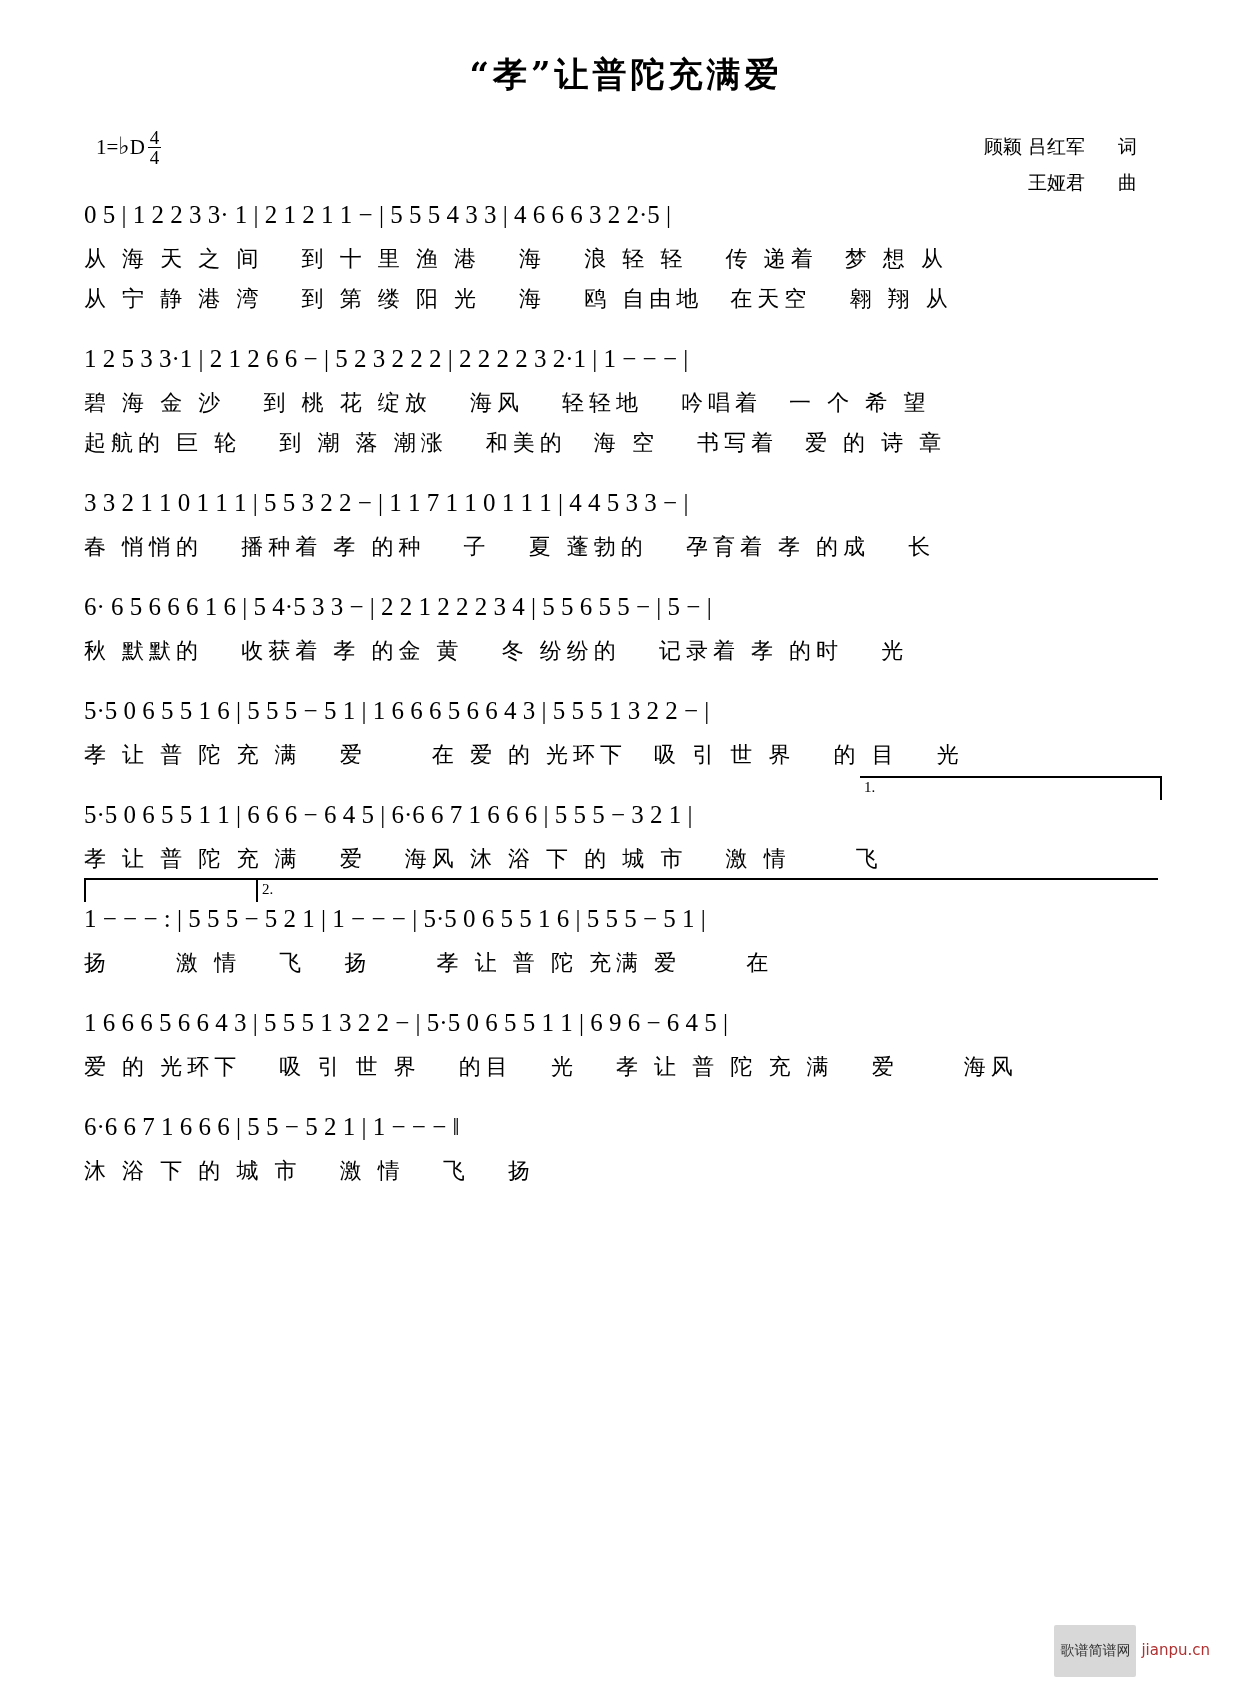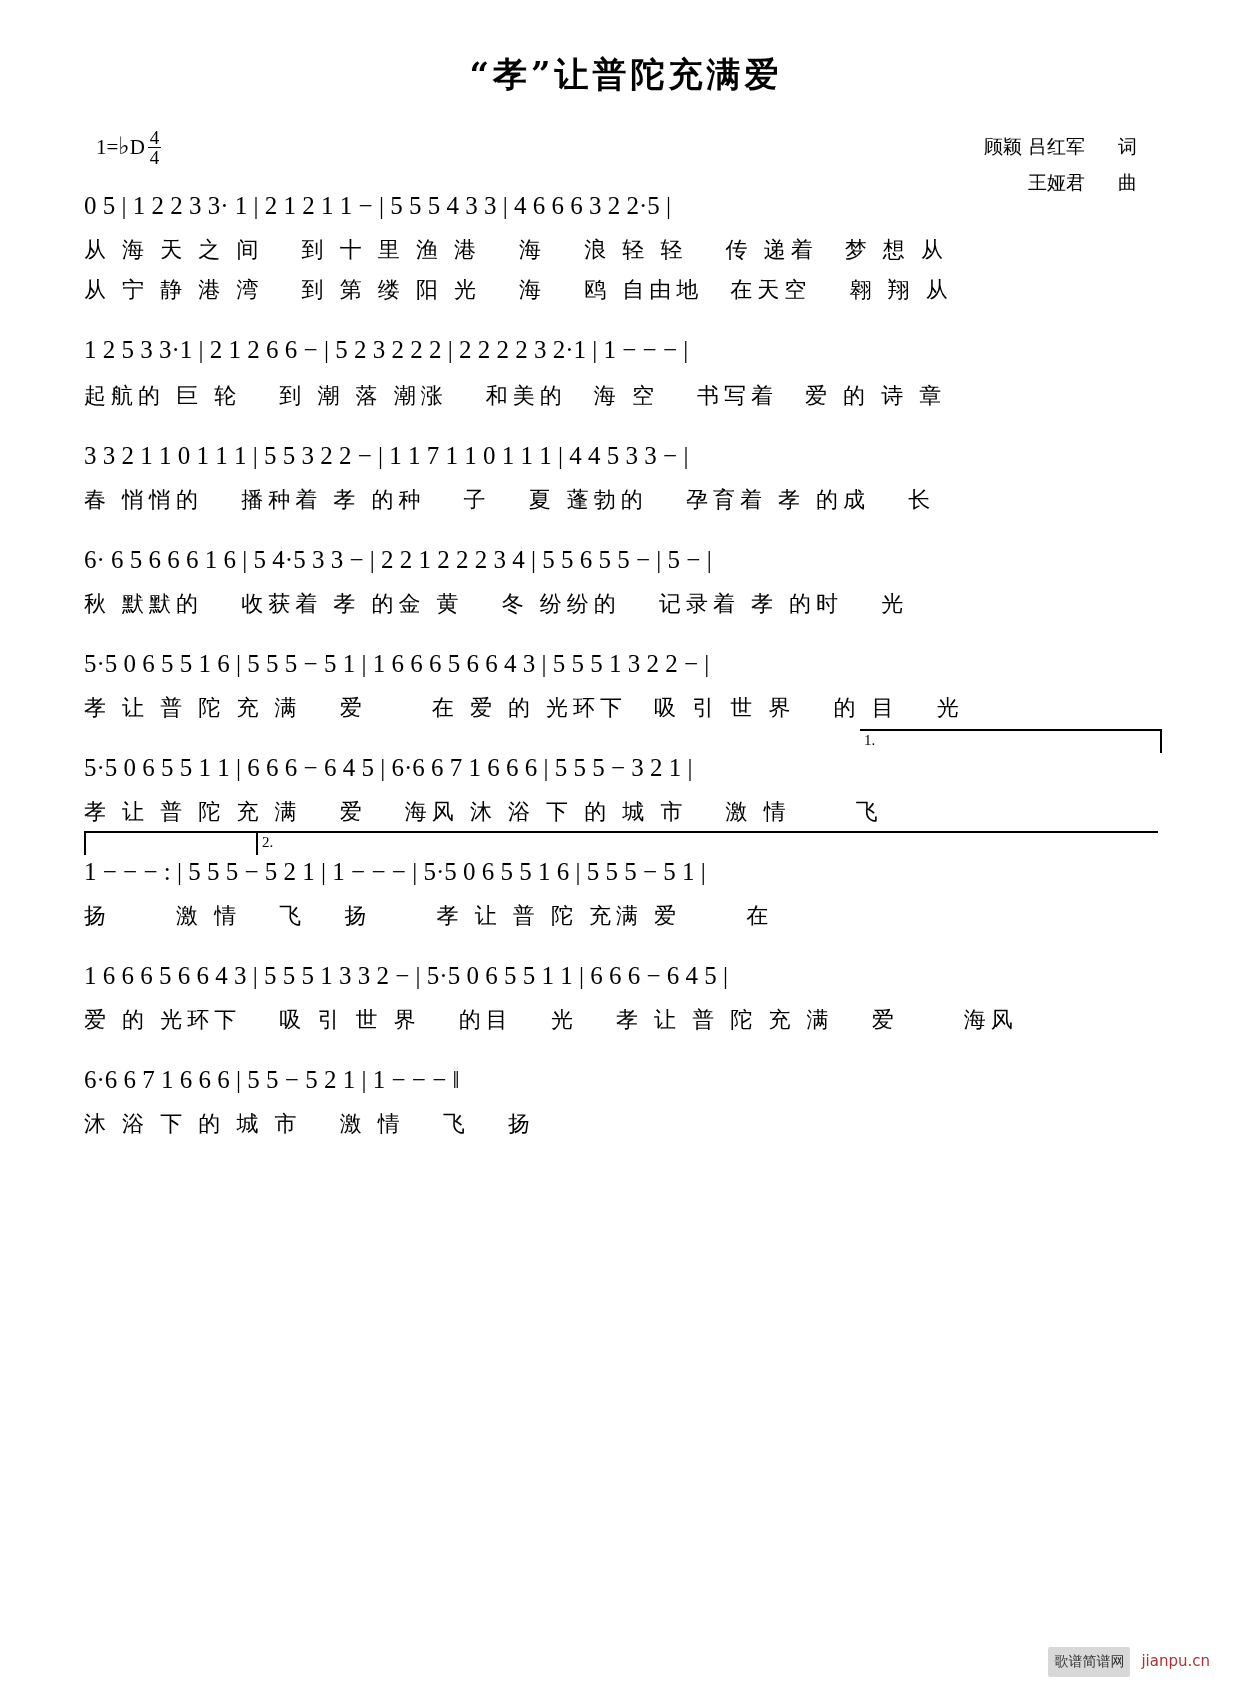--- a/index.html
+++ b/index.html
@@ -38,21 +38,21 @@
     font-size:19px;
     text-align:right;
     line-height:1.9;
   }
   .credits .row{display:flex;justify-content:flex-end;gap:26px;}
   .credits .role{width:26px;display:inline-block;text-align:right;}
 
   
   .score{
     position:absolute;
-    left:0; top:183px;
+    left:0; top:192px;
     width:1240px;
   }
   .system{
     position:relative;
     margin:0 0 20px 0;
     padding:0 84px;
   }
   .notes{
     font-family:"Liberation Serif",serif;
     font-size:25px;
@@ -89,21 +89,21 @@
 
   
   .footer{
     position:absolute;
     right:30px;bottom:18px;
     font-family:"DejaVu Sans",sans-serif;
     font-size:15px;
     color:#444;
   }
   .footer .site{color:#b03030;text-align:center;}
-  .footer .badge{display:inline-block;background:#d8d8d8;color:#333;padding:6px 6px;border-radius:2px;margin-right:11px;font-size:14px;}
+  .footer .badge{display:inline-block;background:#d8d8d8;color:#333;padding:17px 6px;border-radius:2px;margin-right:5px;font-size:14px;}
 </style>
 </head>
 <body>
 
 <div class="page">
 
   <div class="title">“孝”让普陀充满爱</div>
 
   <div class="keysig">
     <span>1=</span>
@@ -129,20 +129,21 @@
   <div class="score">
 
     <div class="system">
       <div class="notes">0 5 | 1 2  2 3  3·  1 | 2 1  2 1  1  − | 5 5  5  4 3  3 | 4 6 6  6 3 2  2·5 |</div>
       <div class="lyrics">从 海 天 之 间　 到 十 里 渔 港　 海　 浪 轻 轻　 传 递着　梦 想 从</div>
       <div class="lyrics lyrics2">从 宁 静 港 湾　 到 第 缕 阳 光　 海　 鸥 自由地　在天空　 翱 翔 从</div>
     </div>
 
     <div class="system">
       <div class="notes">1 2  5 3  3·1 | 2 1  2 6  6  − | 5 2  3 2 2  2 | 2 2 2  2 3  2·1 | 1 − − − |</div>
+      <div class="lyrics">碧 海 金 沙　 到 桃 花 绽放　 海风　 轻轻地　 吟唱着　一 个 希 望</div>
       <div class="lyrics lyrics2">起航的 巨 轮　 到 潮 落 潮涨　 和美的　海 空　 书写着　爱 的 诗 章</div>
     </div>
 
     <div class="system">
       <div class="notes">3 3 2 1  1 0 1 1 1 | 5 5 3 2  2 − | 1 1 7 1  1 0 1 1 1 | 4 4 5 3  3 − |</div>
       <div class="lyrics">春 悄悄的　 播种着 孝 的种　 子　 夏 蓬勃的　 孕育着 孝 的成　 长</div>
     </div>
 
     <div class="system">
       <div class="notes">6· 6 5 6  6 6 1 6 | 5 4·5 3  3 − | 2 2 1 2  2 2 3 4 | 5 5 6 5  5 − | 5 − |</div>
@@ -165,21 +166,21 @@
     <div class="system">
       <div class="volta left" style="left:84px;top:-18px;width:170px;"></div>
       <div class="volta left" style="left:256px;top:-18px;width:900px;">
         <span>2.</span>
       </div>
       <div class="notes">1 − − − : | 5 5  5 − 5 2 1 | 1 − − − | 5·5 0 6 5  5 1 6 | 5 5  5 − 5 1 |</div>
       <div class="lyrics">扬　　 激 情　 飞　 扬　　 孝 让 普 陀 充满 爱　　 在</div>
     </div>
 
     <div class="system">
-      <div class="notes">1 6 6  6 5 6  6 4 3 | 5 5  5 1 3 3  2 − | 5·5 0 6 5  5 1 1 | 6 6  6 − 6 4 5 |</div>
+      <div class="notes">1 6 6  6 5 6  6 4 3 | 5 5  5 1 3 2  2 − | 5·5 0 6 5  5 1 1 | 6 9  6 − 6 4 5 |</div>
       <div class="lyrics">爱 的 光环下　 吸 引 世 界　 的目　 光　 孝 让 普 陀 充 满　 爱　　 海风</div>
     </div>
 
     <div class="system">
       <div class="notes">6·6  6 7  1 6 6  6 | 5 5  − 5 2 1 | 1 − − − ‖</div>
       <div class="lyrics">沐 浴 下 的 城 市　 激 情　 飞　 扬</div>
     </div>
 
   </div>
 

